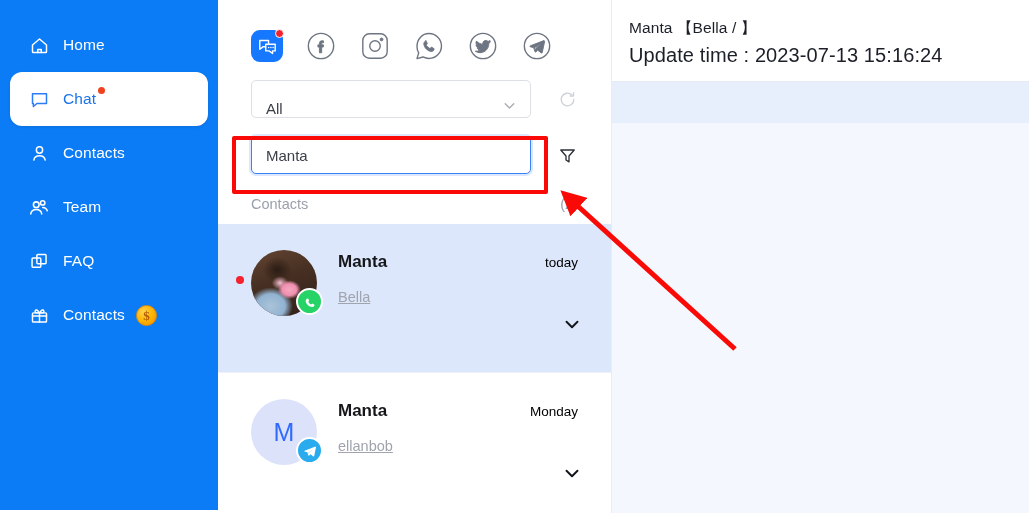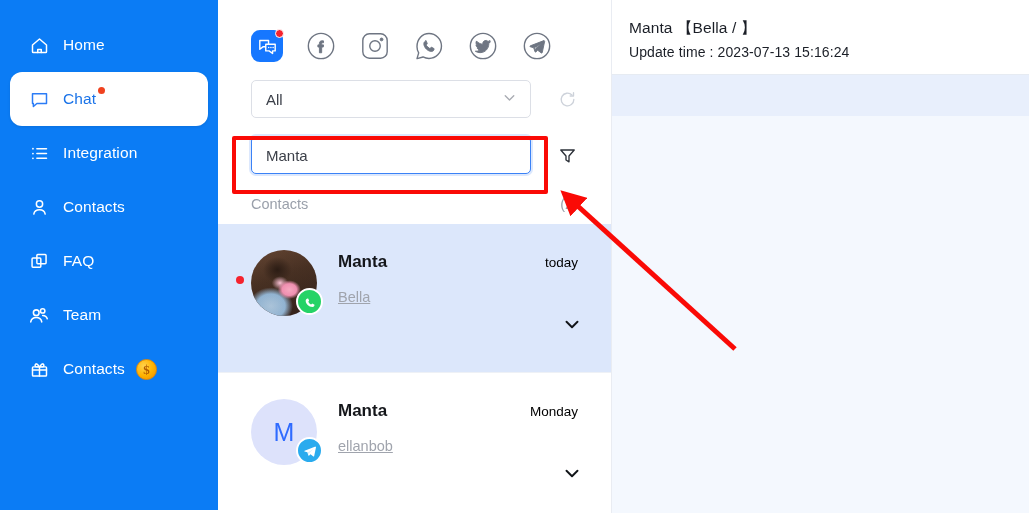--- a/index.html
+++ b/index.html
@@ -116,21 +116,21 @@
     gap: 0;
     height: 42px;
     margin-top: 2px;
   }
   .select-box {
     width: 280px; height: 38px;
     border: 1px solid #dcdfe6;
     border-radius: 5px;
     background: #fff;
     display: flex;
-    align-items: center;
+    align-items: flex-end;
     justify-content: space-between;
     padding: 0 12px 0 14px;
     font-size: 15px;
     color: #3c4049;
     cursor: pointer;
   }
   .select-box .chev { color: #a8abb2; }
   .icon-btn {
     width: 36px; height: 36px;
     margin-left: 18px;
@@ -247,21 +247,21 @@
     padding: 18px 0 14px 17px;
     border-bottom: 1px solid #e6ebf2;
   }
   .right-title {
     font-size: 15.5px;
     color: #1b1f27;
     margin-bottom: 5px;
     letter-spacing: .1px;
   }
   .right-sub {
-    font-size: 14px;
+    font-size: 20px;
     color: #1b1f27;
     letter-spacing: .1px;
   }
   .right-band {
     height: 41px;
     background: #e8effc;
   }
   .right-body { background: #f4f8fe; height: 100%; }
 
   
@@ -304,63 +304,52 @@
         <svg width="21" height="21" viewBox="0 0 24 24" fill="none" stroke="#2b7cf6" stroke-width="1.7" stroke-linecap="round" stroke-linejoin="round">
           <path d="M4 5.5h16v11H9l-4 3.5v-3.5H4z"></path>
         </svg>
       </span>
       <span class="nav-label">
         <span>Chat</span>
         <span class="dot-badge"></span>
       </span>
     </div>
 
-    <div class="nav-item">
-      <span class="nav-icon">
-        <svg width="21" height="21" viewBox="0 0 24 24" fill="none" stroke="#fff" stroke-width="1.7" stroke-linecap="round">
-          <path d="M9 6.5h11M9 12h11M9 17.5h11"></path>
-          <circle cx="4.5" cy="6.5" r="1" fill="#fff" stroke="none"></circle>
-          <circle cx="4.5" cy="12" r="1" fill="#fff" stroke="none"></circle>
-          <circle cx="4.5" cy="17.5" r="1" fill="#fff" stroke="none"></circle>
-        </svg>
-      </span>
-      <span class="nav-label">Integration</span>
-    </div>
 
     <div class="nav-item">
       <span class="nav-icon">
         <svg width="21" height="21" viewBox="0 0 24 24" fill="none" stroke="#fff" stroke-width="1.7" stroke-linecap="round" stroke-linejoin="round">
           <circle cx="12" cy="8" r="3.6"></circle>
           <path d="M5.5 19.5c.6-3.4 3.4-5 6.5-5s5.9 1.6 6.5 5"></path>
         </svg>
       </span>
       <span class="nav-label">Contacts</span>
     </div>
 
-
-    <div class="nav-item">
-      <span class="nav-icon">
-        <svg width="21" height="21" viewBox="0 0 24 24" fill="none" stroke="#fff" stroke-width="1.7" stroke-linejoin="round">
-          <rect x="3.5" y="8" width="10" height="10.5" rx="1"></rect>
-          <rect x="9" y="4" width="10.5" height="10.5" rx="1"></rect>
-        </svg>
-      </span>
-      <span class="nav-label">FAQ</span>
-    </div>
 
     <div class="nav-item">
       <span class="nav-icon">
         <svg width="22" height="22" viewBox="0 0 24 24" fill="none" stroke="#fff" stroke-width="1.7" stroke-linecap="round" stroke-linejoin="round">
           <circle cx="9" cy="9.5" r="3.1"></circle>
           <circle cx="16" cy="7.5" r="2.4"></circle>
           <path d="M3 19.5c.6-3.1 3-4.7 6-4.7s5.4 1.6 6 4.7"></path>
           <path d="M16 12.5c2.4 0 4.3 1.2 5 3.6"></path>
         </svg>
       </span>
       <span class="nav-label">Team</span>
+    </div>
+
+    <div class="nav-item">
+      <span class="nav-icon">
+        <svg width="21" height="21" viewBox="0 0 24 24" fill="none" stroke="#fff" stroke-width="1.7" stroke-linejoin="round">
+          <rect x="3.5" y="8" width="10" height="10.5" rx="1"></rect>
+          <rect x="9" y="4" width="10.5" height="10.5" rx="1"></rect>
+        </svg>
+      </span>
+      <span class="nav-label">FAQ</span>
     </div>
 
     <div class="nav-item">
       <span class="nav-icon">
         <svg width="21" height="21" viewBox="0 0 24 24" fill="none" stroke="#fff" stroke-width="1.7" stroke-linecap="round" stroke-linejoin="round">
           <rect x="4" y="9" width="16" height="10.5" rx="1"></rect>
           <path d="M4 12.5h16M12 9v10.5"></path>
           <path d="M12 9c-1.5-2.2-2.6-3.5-4-3.5a2 2 0 0 0 0 3.5z"></path>
           <path d="M12 9c1.5-2.2 2.6-3.5 4-3.5a2 2 0 0 1 0 3.5z"></path>
         </svg>

